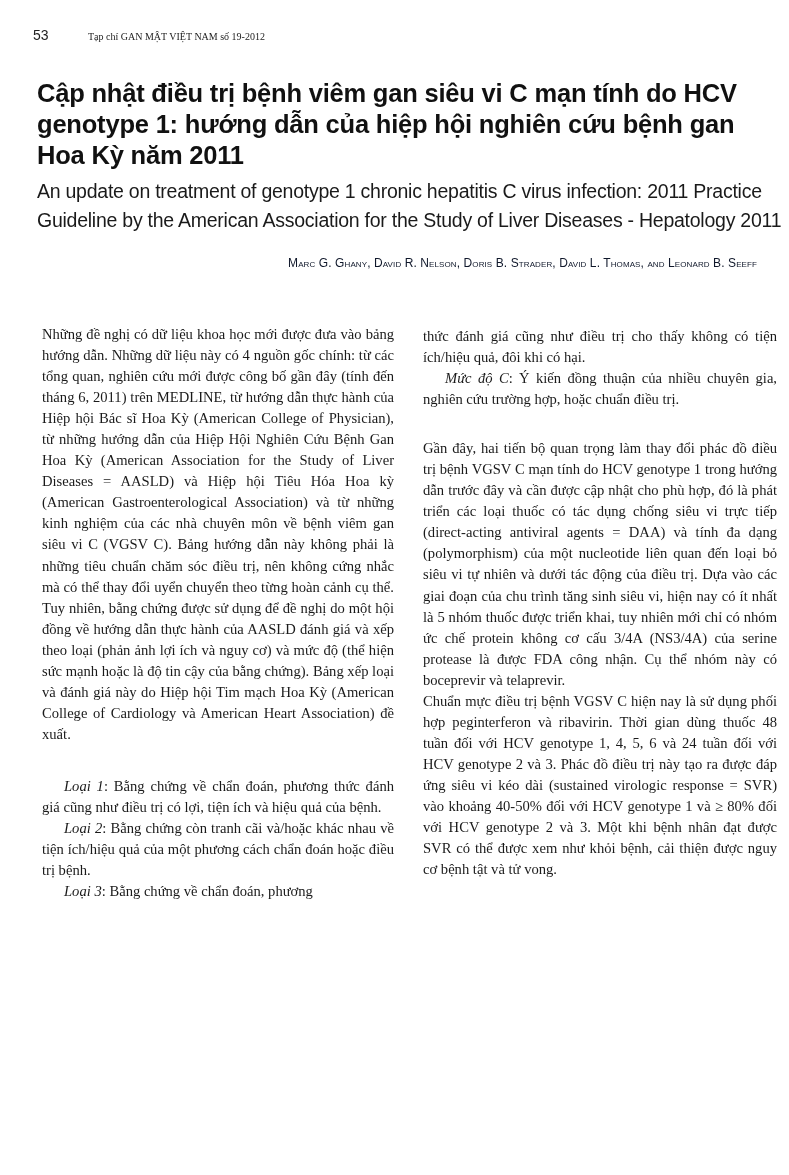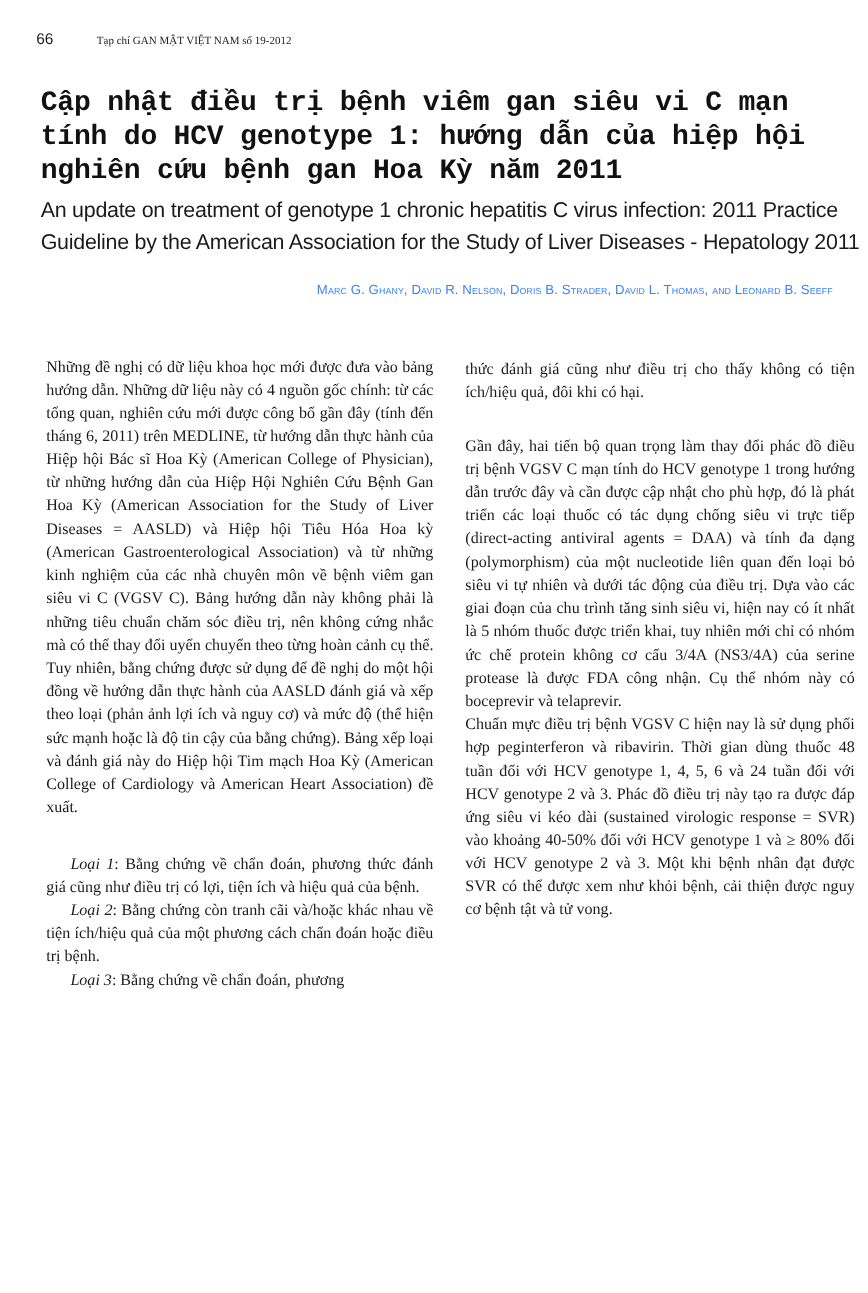--- a/index.html
+++ b/index.html
@@ -1,49 +1,50 @@
 <!DOCTYPE html>
 <html><head>
 <meta charset="utf-8">
 <style>
   * { margin: 0; padding: 0; box-sizing: border-box; }
   html, body { width: 789px; height: 1175px; background: #ffffff; overflow: hidden; }
   body { position: relative; color: #1a1a1a; font-family: "Liberation Serif", serif; }
   .running-header { position: absolute; top: 27px; left: 33px; font-family: "Liberation Sans", sans-serif; font-size: 14px; color: #222; }
   .running-header .page-num { display: inline-block; width: 55px; }
   .running-header .journal { font-family: "Liberation Serif", serif; font-size: 10px; }
-  .title-vi { position: absolute; top: 78px; left: 37px; width: 730px; font-family: Liberation Mono, monospace; font-weight: bold; font-size: 25.5px; line-height: 31px; color: #111; letter-spacing: -0.2px; }
+  .title-vi { position: absolute; top: 78px; left: 37px; width: 730px; font-family: Liberation Sans, sans-serif; font-weight: bold; font-size: 25.5px; line-height: 31px; color: #111; letter-spacing: -0.2px; }
   .title-en { position: absolute; top: 177px; left: 37px; width: 745px; font-family: "Liberation Sans", sans-serif; font-size: 19.5px; line-height: 28.5px; color: #1a1a1a; letter-spacing: -0.25px; }
-  .authors { position: absolute; top: 256px; left: 0; width: 757px; text-align: right; font-family: "Liberation Sans", sans-serif; font-size: 12px; font-variant: small-caps; letter-spacing: 0.1px; color: #3b82f6; }
+  .authors { position: absolute; top: 256px; left: 0; width: 757px; text-align: right; font-family: "Liberation Sans", sans-serif; font-size: 12px; font-variant: small-caps; letter-spacing: 0.1px; color: #0f172a; }
   .col { position: absolute; top: 324px; width: 352px; font-size: 14.6px; line-height: 21.05px; text-align: justify; color: #1a1a1a; }
   .col.left { left: 42px; }
   .col.right { left: 423px; top: 326px; width: 354px; }
   .col p { margin: 0; }
   .indent { text-indent: 22px; }
   .gap { margin-top: 31px !important; }
   .gap2 { margin-top: 28px !important; }
   em { font-style: italic; }
 </style>
 </head>
 <body>
 
 <div class="running-header">
-  <span class="page-num">66</span><span class="journal">Tạp chí GAN MẬT VIỆT NAM số 19-2012</span>
+  <span class="page-num">53</span><span class="journal">Tạp chí GAN MẬT VIỆT NAM số 19-2012</span>
 </div>
 
 <h1 class="title-vi">Cập nhật điều trị bệnh viêm gan siêu vi C mạn tính do HCV genotype 1: hướng dẫn của hiệp hội nghiên cứu bệnh gan Hoa Kỳ năm 2011</h1>
 <h2 class="title-en" style="font-weight:normal;">An update on treatment of genotype 1 chronic hepatitis C virus infection: 2011 Practice Guideline by the American Association for the Study of Liver Diseases - Hepatology 2011</h2>
 <div class="authors">Marc G. Ghany, David R. Nelson, Doris B. Strader, David L. Thomas, and Leonard B. Seeff</div>
 
 <div class="col left">
   <p>Những đề nghị có dữ liệu khoa học mới được đưa vào bảng hướng dẫn. Những dữ liệu này có 4 nguồn gốc chính: từ các tổng quan, nghiên cứu mới được công bố gần đây (tính đến tháng 6, 2011) trên MEDLINE, từ hướng dẫn thực hành của Hiệp hội Bác sĩ Hoa Kỳ (American College of Physician), từ những hướng dẫn của Hiệp Hội Nghiên Cứu Bệnh Gan Hoa Kỳ (American Association for the Study of Liver Diseases = AASLD) và Hiệp hội Tiêu Hóa Hoa kỳ (American Gastroenterological Association) và từ những kinh nghiệm của các nhà chuyên môn về bệnh viêm gan siêu vi C (VGSV C). Bảng hướng dẫn này không phải là những tiêu chuẩn chăm sóc điều trị, nên không cứng nhắc mà có thể thay đổi uyển chuyển theo từng hoàn cảnh cụ thể. Tuy nhiên, bằng chứng được sử dụng để đề nghị do một hội đồng về hướng dẫn thực hành của AASLD đánh giá và xếp theo loại (phản ảnh lợi ích và nguy cơ) và mức độ (thể hiện sức mạnh hoặc là độ tin cậy của bằng chứng). Bảng xếp loại và đánh giá này do Hiệp hội Tim mạch Hoa Kỳ (American College of Cardiology và American Heart Association) đề xuất.</p>
 
   <p class="indent gap"><em>Loại 1</em><span>: Bằng chứng về chẩn đoán, phương thức đánh giá cũng như điều trị có lợi, tiện ích và hiệu quả của bệnh.</span></p>
   <p class="indent"><em>Loại 2</em><span>: Bằng chứng còn tranh cãi và/hoặc khác nhau về tiện ích/hiệu quả của một phương cách chẩn đoán hoặc điều trị bệnh.</span></p>
   <p class="indent"><em>Loại 3</em><span>: Bằng chứng về chẩn đoán, phương</span></p>
 </div>
 
 <div class="col right">
   <p>thức đánh giá cũng như điều trị cho thấy không có tiện ích/hiệu quả, đôi khi có hại.</p>
+  <p class="indent"><em>Mức độ C</em><span>: Ý kiến đồng thuận của nhiều chuyên gia, nghiên cứu trường hợp, hoặc chuẩn điều trị.</span></p>
 
   <p class="gap2">Gần đây, hai tiến bộ quan trọng làm thay đổi phác đồ điều trị bệnh VGSV C mạn tính do HCV genotype 1 trong hướng dẫn trước đây và cần được cập nhật cho phù hợp, đó là phát triển các loại thuốc có tác dụng chống siêu vi trực tiếp (direct-acting antiviral agents = DAA) và tính đa dạng (polymorphism) của một nucleotide liên quan đến loại bỏ siêu vi tự nhiên và dưới tác động của điều trị. Dựa vào các giai đoạn của chu trình tăng sinh siêu vi, hiện nay có ít nhất là 5 nhóm thuốc được triển khai, tuy nhiên mới chỉ có nhóm ức chế protein không cơ cấu 3/4A (NS3/4A) của serine protease là được FDA công nhận. Cụ thể nhóm này có boceprevir và telaprevir.</p>
   <p>Chuẩn mực điều trị bệnh VGSV C hiện nay là sử dụng phối hợp peginterferon và ribavirin. Thời gian dùng thuốc 48 tuần đối với HCV genotype 1, 4, 5, 6 và 24 tuần đối với HCV genotype 2 và 3. Phác đồ điều trị này tạo ra được đáp ứng siêu vi kéo dài (sustained virologic response = SVR) vào khoảng 40-50% đối với HCV genotype 1 và ≥ 80% đối với HCV genotype 2 và 3. Một khi bệnh nhân đạt được SVR có thể được xem như khỏi bệnh, cải thiện được nguy cơ bệnh tật và tử vong.</p>
 </div>
 
 </body></html>

